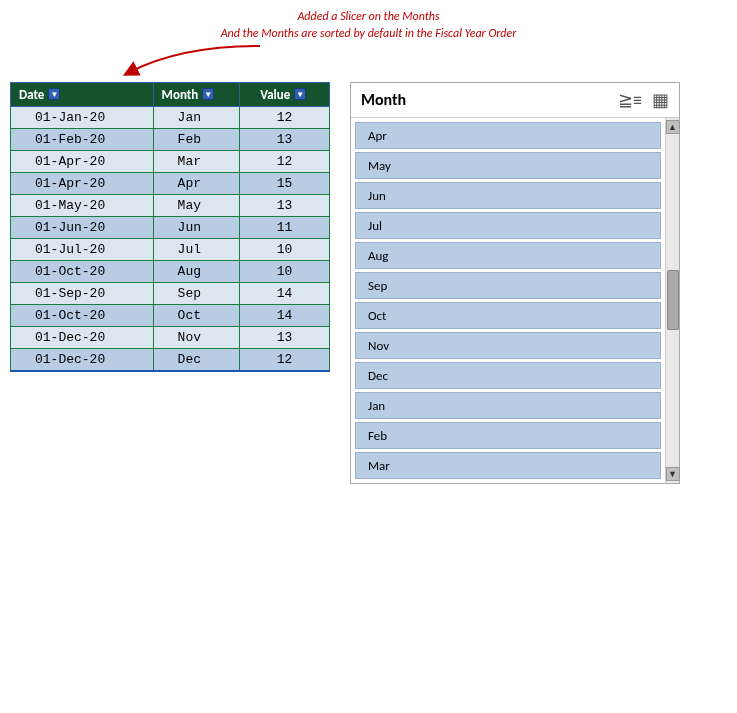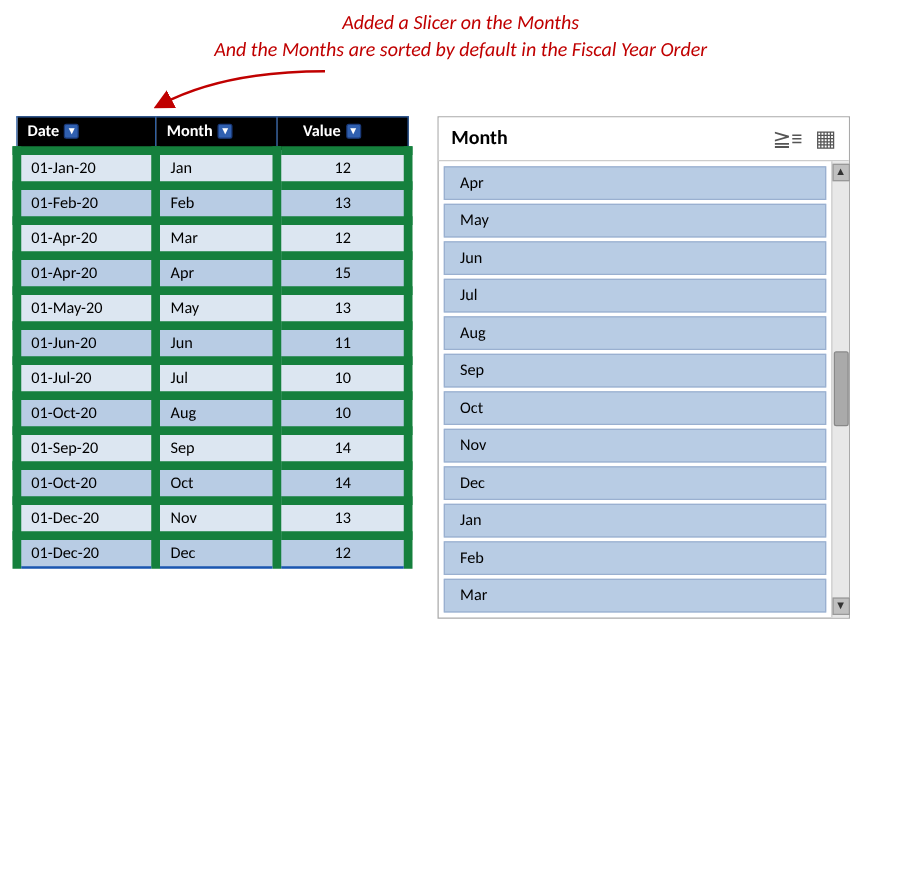--- a/index.html
+++ b/index.html
@@ -9,21 +9,21 @@
       background: #fff;
       width: 737px;
       min-height: 713px;
       position: relative;
       overflow: hidden;
     }
 
     .annotation {
       color: #c00000;
       font-style: italic;
-      font-size: 16px;
+      font-size: 12px;
       text-align: center;
       margin-top: 8px;
       line-height: 1.4;
       position: relative;
     }
 
     .arrow-container {
       position: relative;
       height: 36px;
       margin-left: 40px;
@@ -43,21 +43,21 @@
       padding: 0 10px;
     }
 
     
     .data-table {
       border-collapse: collapse;
       min-width: 320px;
     }
 
     .data-table thead tr th {
-      background: #000000;
+      background: #14532d;
       color: white;
       font-weight: bold;
       padding: 4px 8px;
       border: 1px solid #2e5fa3;
       text-align: left;
       white-space: nowrap;
     }
 
     .data-table thead tr th.value-col {
       text-align: right;
@@ -78,22 +78,23 @@
       border: 1px solid #1a3a7a;
       border-radius: 2px;
       text-align: center;
       line-height: 10px;
       font-size: 8px;
       color: white;
       flex-shrink: 0;
     }
 
     .data-table tbody tr td {
-      padding: 3px 8px;
-      border: 7px solid #15803d;
+      padding: 3px 24px;
+      border: 1px solid #15803d;
+      font-family: Liberation Mono, monospace;
     }
 
     .data-table tbody tr:nth-child(odd) td {
       background: #dce6f1;
     }
     .data-table tbody tr:nth-child(even) td {
       background: #b8cce4;
     }
 
     .data-table tbody tr td.value-cell {

